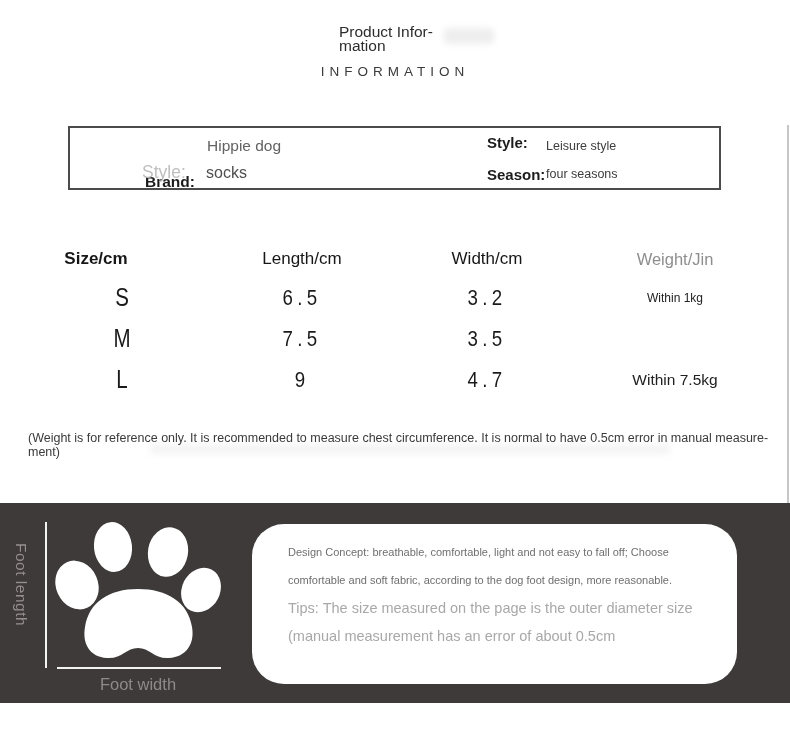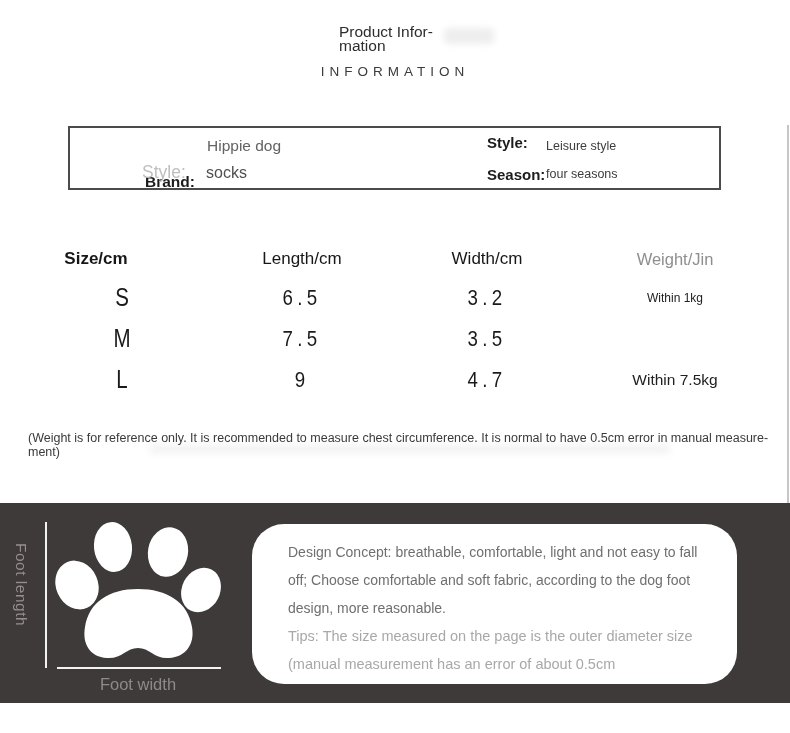--- a/index.html
+++ b/index.html
@@ -53,21 +53,21 @@
   .dark-section{left:0;top:503px;width:790px;height:200px;background:#3e3a3a;}
   .foot-length{left:12px;top:40px;height:122px;writing-mode:vertical-rl;
                font-size:15.5px;letter-spacing:0.5px;color:#95908d;}
   .v-line{left:45px;top:19px;width:2px;height:146px;background:#f2f2f2;}
   .h-line{left:57px;top:164px;width:164px;height:2px;background:#f2f2f2;}
   .foot-width{left:52px;top:172px;width:172px;text-align:center;font-size:16.5px;color:#8d8a87;}
   .paw{left:55px;top:2px;width:170px;height:170px;}
 
   .bubble{left:252px;top:21px;width:485px;height:160px;background:#ffffff;border-radius:32px;
           box-sizing:border-box;padding:14px 38px 0 36px;}
-  .bubble-main{font-size:14px;line-height:28px;color:#6f6f6f;margin:0;}
+  .bubble-main{font-size:11px;line-height:28px;color:#6f6f6f;margin:0;}
   .bubble-tips{font-size:14.5px;line-height:27.5px;color:#a8a8a8;margin:1px 0 0 0;}
 
   
   .edge-line{left:787px;top:125px;width:2px;height:378px;background:#c6c6c6;}
 </style>
 </head>
 <body>
 
 <div class="page">
 

